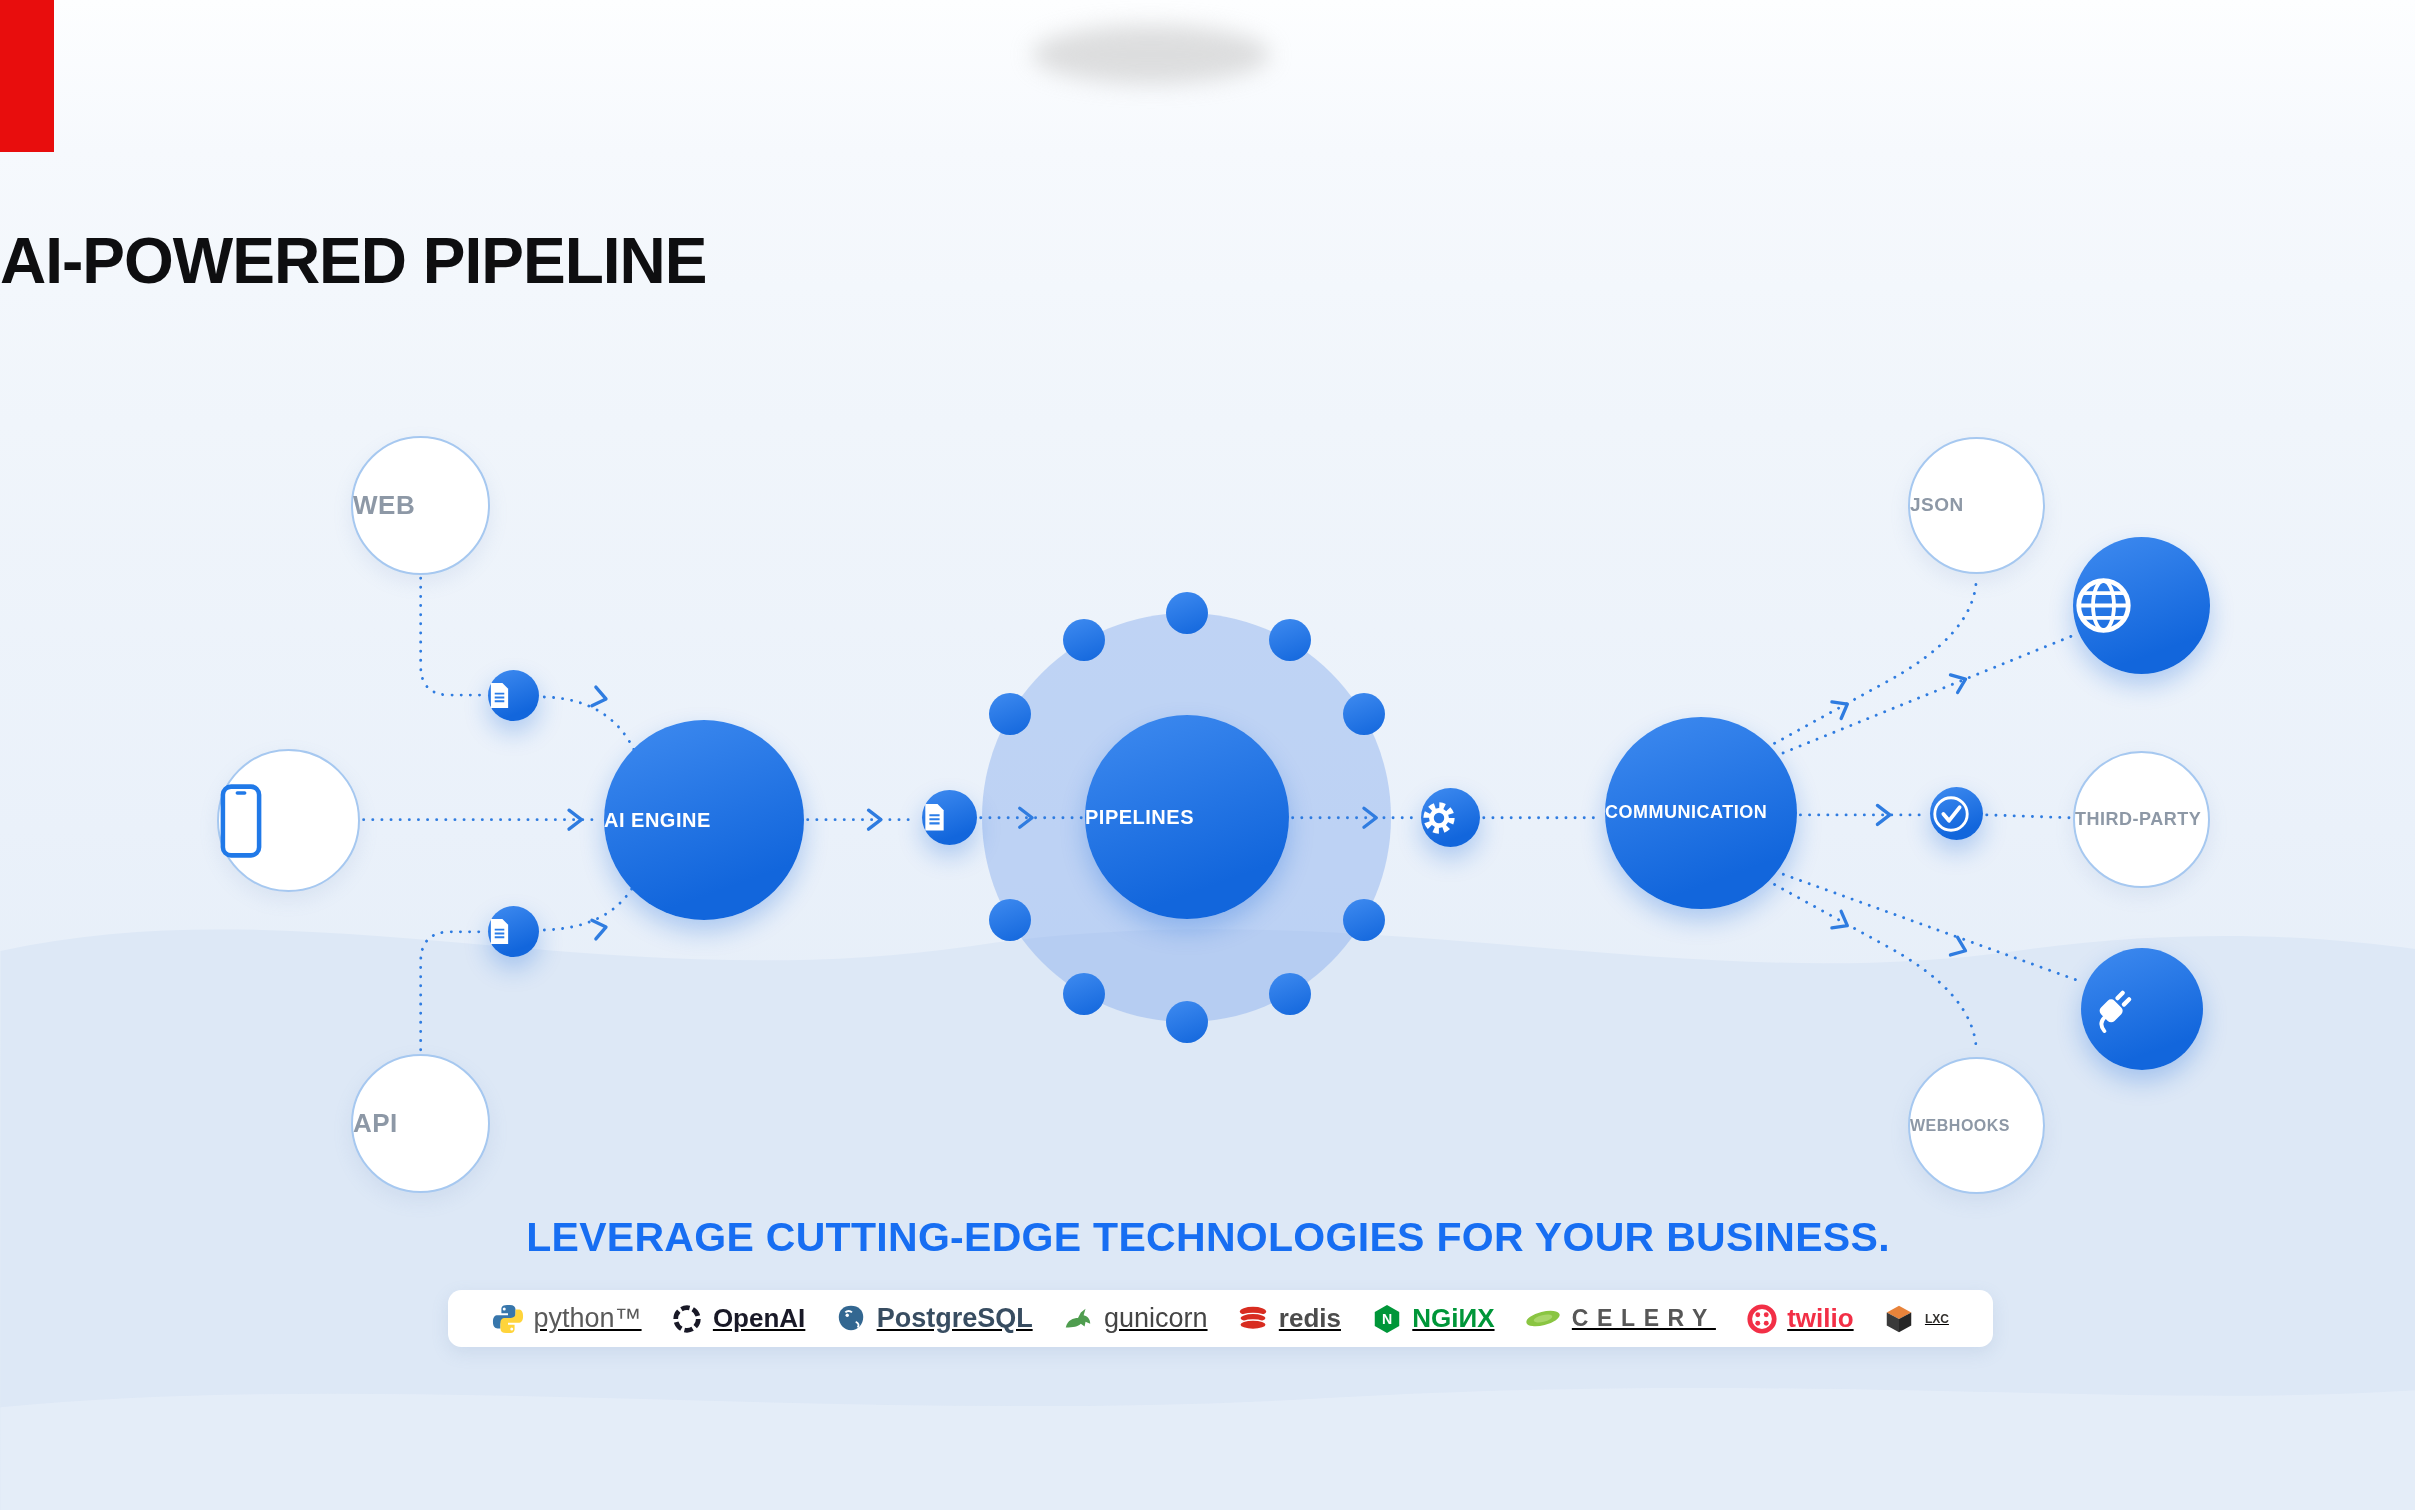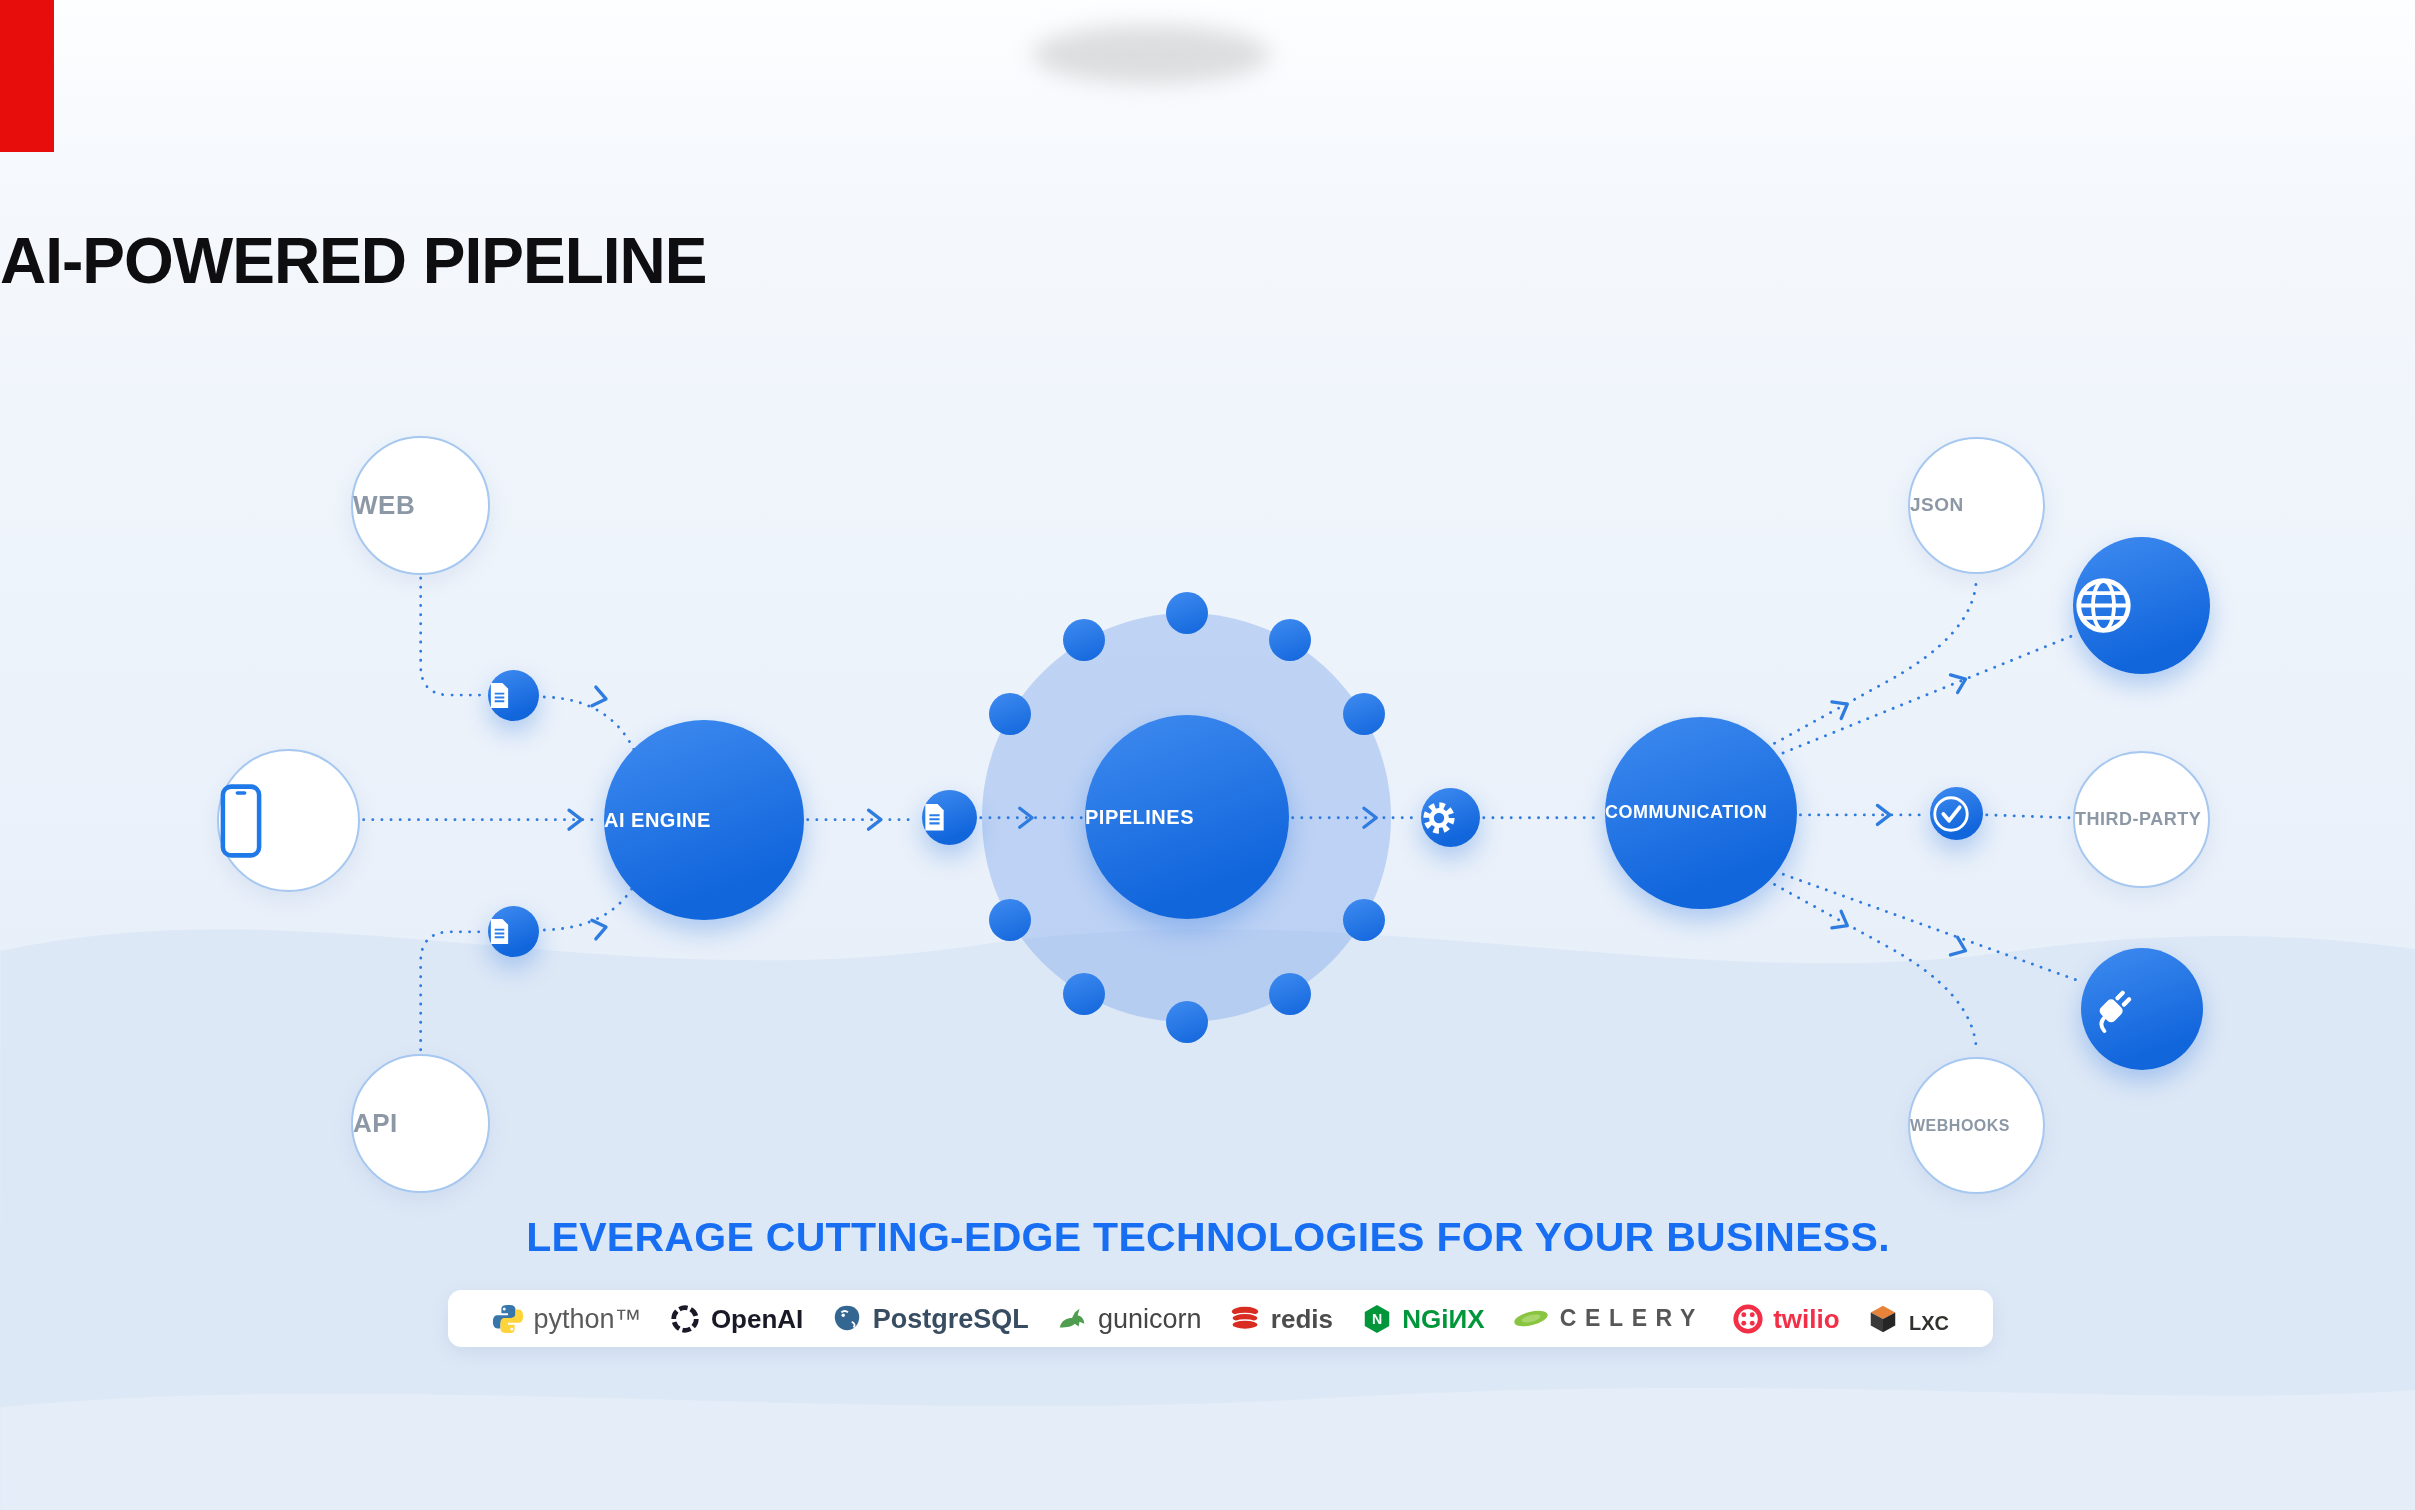--- a/index.html
+++ b/index.html
@@ -32,28 +32,28 @@
   .node.solid{background:linear-gradient(160deg,var(--circle-grad-start,#3f8bf0) 0%,var(--circle-grad-end,#1266dc) 78%);
     color:#fff;box-shadow:0 11.4px 25px rgba(18,102,220,.28);}
   .node-label{font-weight:bold;letter-spacing:0.5px;line-height:1.1;}
   .node-label.gray{color:#8d98a6;}
 
   .tech-headline{position:absolute;left:0;right:0;top:1214px;margin:0;text-align:center;
     font-size:41px;font-weight:bold;color:var(--headline-blue,#176ef2);letter-spacing:0.3px;}
   .tech-bar{position:absolute;left:448px;top:1290px;width:1545px;height:57px;background:#fff;border-radius:13.3px;
     display:flex;align-items:center;justify-content:space-between;padding:0 44px;box-sizing:border-box;
     box-shadow:0 5.7px 17px rgba(110,140,185,.16);}
-  .tech{display:flex;align-items:flex-end;gap:9.5px;}
+  .tech{display:flex;align-items:center;gap:9.5px;text-decoration:underline;}
   .tech-icon{display:block;}
   .tech-name{font-size:26px;font-weight:bold;color:#444;white-space:nowrap;}
   .t-python .tech-name{font-weight:400;font-size:27px;}
   .t-postgresql .tech-name{font-size:27px;}
   .t-gunicorn .tech-name{font-weight:400;font-size:27px;}
   .t-celery .tech-name{letter-spacing:8.6px;font-size:23px;}
-  .t-lxc .tech-name{font-size:20px;}
+  .t-lxc .tech-name{font-size:12px;}
 </style>
 </head>
 <body>
 
 <div class="stage">
 
   <svg class="bg-waves" width="2416" height="1510" viewBox="0 0 2540 1588">
     <path d="M0 1000 C 320 930 640 1050 1020 995 C 1420 935 1760 1050 2120 1000 C 2320 972 2460 988 2540 998 L 2540 1588 L 0 1588 Z" fill="#dde8f6"></path>
     <path d="M0 1480 C 420 1440 900 1500 1400 1470 C 1900 1442 2240 1482 2540 1462 L 2540 1588 L 0 1588 Z" fill="#e6eef9" opacity="0.8"></path>
   </svg>

